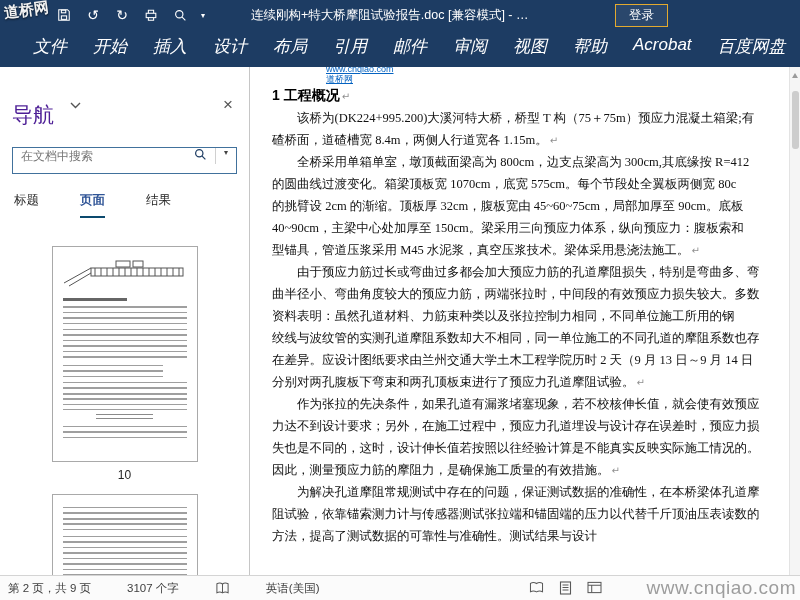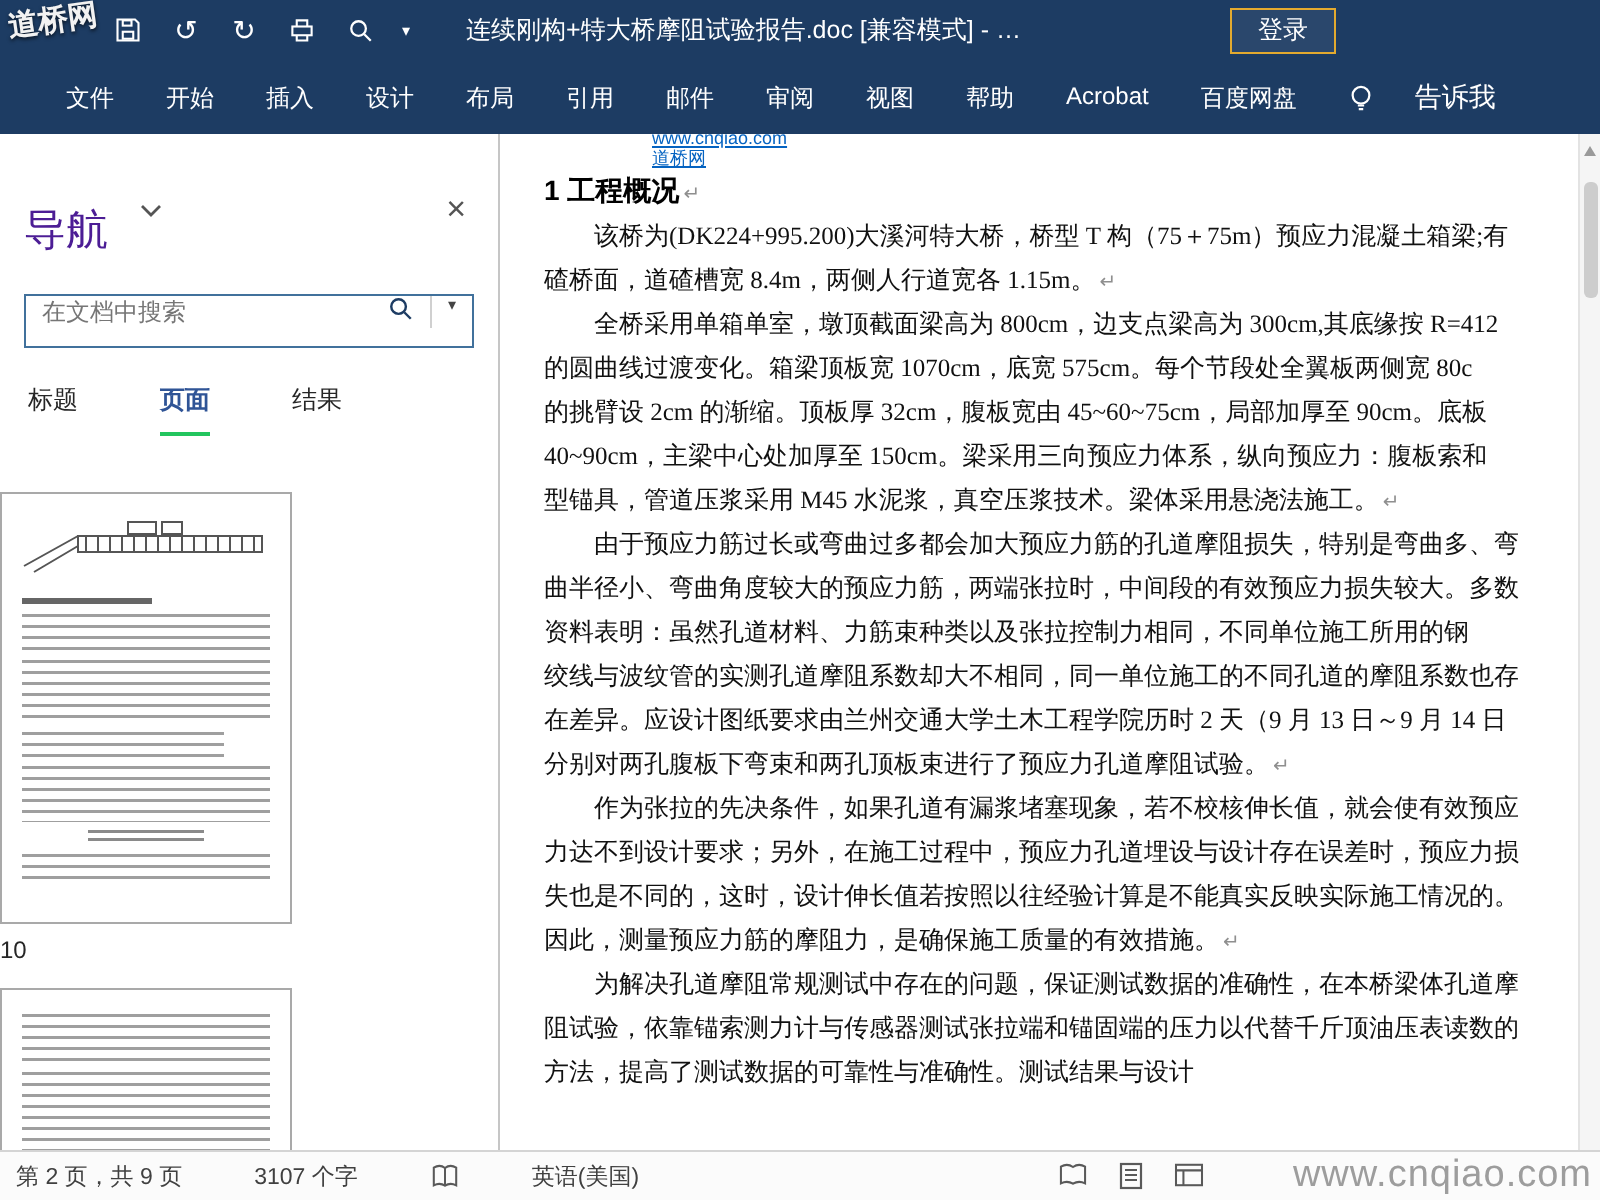--- a/index.html
+++ b/index.html
@@ -4,44 +4,44 @@
 <style>
   * { box-sizing: border-box; margin: 0; padding: 0; }
   html,body { width:800px; height:600px; overflow:hidden; }
   body { font-family:"Liberation Sans",sans-serif; position:relative; background:#fff; }
 
   
   .titlebar { height:30px; background:#1d3c63; display:flex; align-items:center; color:#fff; padding-left:34px; position:relative; }
   .qat { display:flex; align-items:center; gap:13px; margin-left:22px; }
   .qat .ic { width:16px; height:16px; display:inline-flex; align-items:center; justify-content:center; font-size:14px; color:#fff; cursor:pointer; line-height:1; }
   .caret { font-size:8px; color:#fff; cursor:pointer; }
-  .doc-title { font-size:12.5px; margin-left:28px; white-space:nowrap; overflow:hidden; }
+  .doc-title { font-size:12.5px; margin-left:46px; white-space:nowrap; overflow:hidden; }
   .login { margin-left:auto; margin-right:132px; padding:2px 13px; background:rgba(255,255,255,.06); border:1px solid #e3aa2f; color:#fff; font-size:12.5px; cursor:pointer; font-family:Liberation Mono, monospace; }
 
   
   .tabrow { height:37px; background:#1d3c63; display:flex; align-items:flex-end; padding:0 0 9px 20px; color:#fff; white-space:nowrap; overflow:hidden; }
-  .rtab { font-size:12px; padding:0 13px; cursor:pointer; }
+  .rtab { font-size:17px; padding:0 13px; cursor:pointer;font-style:italic; }
   .tellme { display:flex; align-items:center; gap:20px; font-size:13.5px; padding-left:13px; cursor:pointer; }
 
   
   .main { display:flex; height:508px; }
 
   
   .nav-pane { width:250px; border-right:1px solid #c6c6c6; display:flex; flex-direction:column; background:#fff; }
   .nav-head { display:flex; align-items:center; padding:14px 16px 8px 12px; }
   .nav-title { font-size:21px; color:#4c1d95;margin-top:20px; }
   .nav-chevron { margin-left:16px; cursor:pointer; display:inline-flex; }
   .nav-close { margin-left:auto; font-size:17px; color:#555; cursor:pointer; }
   .nav-search { margin:10px 12px 2px; border:1px solid #41719c; height:27px; display:flex; align-items:flex-start; padding:0 8px; gap:8px; cursor:text; }
   .ph { color:#767676; font-size:12px; flex:1; white-space:nowrap; overflow:hidden; }
   .srch-div { width:1px; height:16px; background:#d0d0d0; }
   .nav-tabs { display:flex; gap:41px; padding:16px 14px 0; }
   .nav-tab { font-size:12.5px; color:#262626; padding-bottom:7px; cursor:pointer; }
-  .nav-tab.active { color:#2f5496; border-bottom:2px solid #22c55e; font-weight:bold; }
-  .thumbs { flex:1; overflow:hidden; padding-top:28px; display:flex; flex-direction:column; align-items:flex-start; }
+  .nav-tab.active { color:#2f5496; border-bottom:2px solid #0c4a6e; font-weight:bold; }
+  .thumbs { flex:1; overflow:hidden; padding-top:28px; display:flex; flex-direction:column; align-items:center; }
   .thumb { width:146px; height:216px; border:1px solid #a9a9a9; background:#fff; position:relative; cursor:pointer; flex:none; overflow:hidden; }
   .thumb-label { margin:6px 0 12px; font-size:12px; color:#262626; }
   .t-block { margin:3px 10px; background:repeating-linear-gradient(to bottom,#9f9f9f 0 1.5px,transparent 1.5px 5.5px); }
   .tl-title { height:3px; background:#666; width:45%; margin:5px 10px 5px; }
   .t-formula { height:8px; width:40%; margin:4px auto; background:repeating-linear-gradient(to bottom,#8a8a8a 0 1.5px,transparent 1.5px 4px); }
 
   
   .doc-area { flex:1; position:relative; background:#fff; overflow:hidden; padding:16px 0 0 22px; cursor:text; }
   .header-links { position:absolute; top:-3px; left:76px; font-size:9px; line-height:10px; color:#0563c1; text-decoration:underline; cursor:pointer; }
   .header-links span { display:block; }

